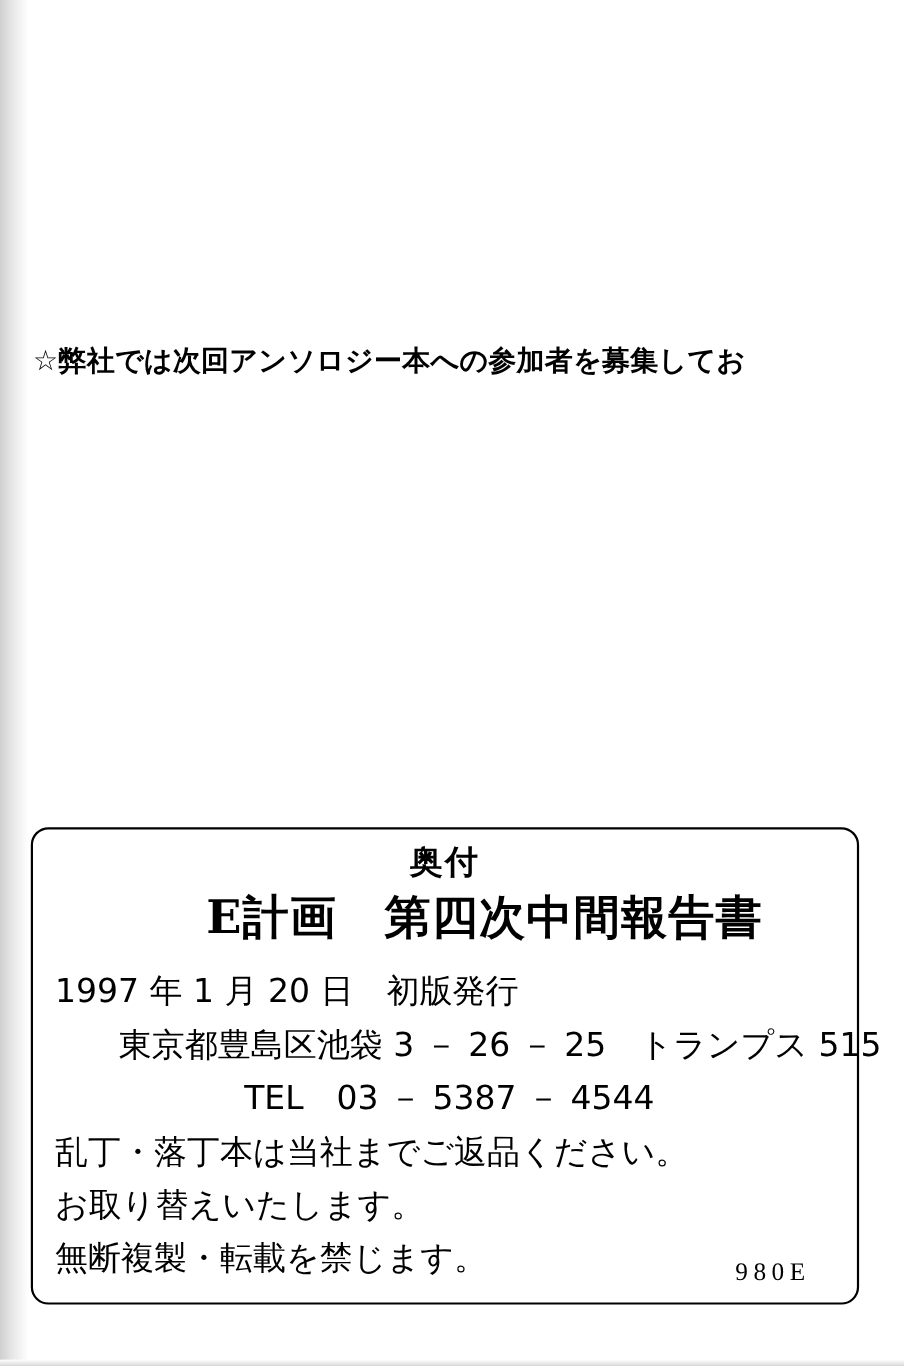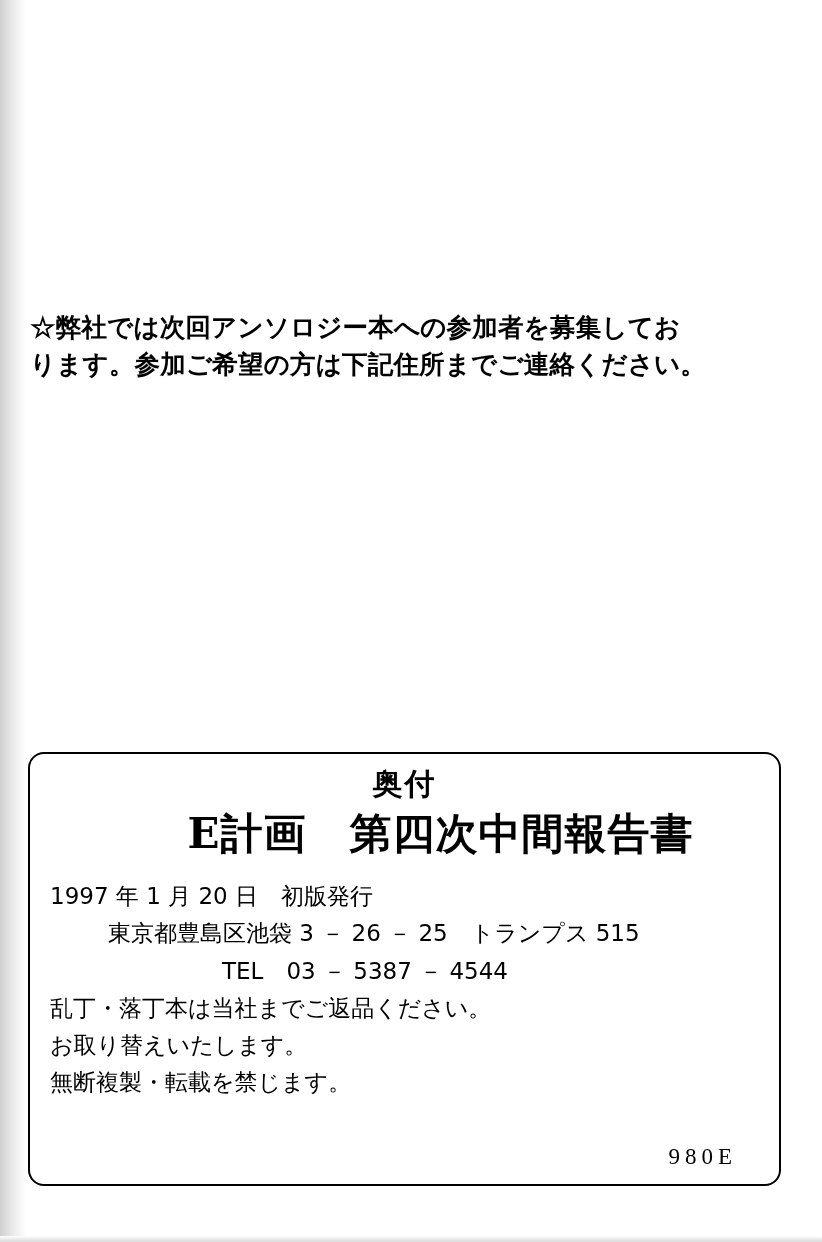--- a/index.html
+++ b/index.html
@@ -39,21 +39,21 @@
     position: absolute;
     left: 30px;
     top: 310px;
     width: 760px;
     font-size: 25.5px;
     line-height: 1.42;
     letter-spacing: 0.2px;
     font-weight: 700;
     font-family: "DejaVu Sans", "Liberation Sans", sans-serif;
   }
-  .announce .l1 { display: block; white-space: nowrap; font-family: Liberation Serif, serif; }
+  .announce .l1 { display: block; white-space: nowrap; }
   .announce .l2 { display: block; white-space: nowrap; }
   .announce .l3 { display: block; white-space: nowrap; text-indent: 26px; }
 
   
   .colophon {
     position: absolute;
     left: 28px;
     top: 752px;
     width: 753px;
     height: 434px;
@@ -88,21 +88,21 @@
     letter-spacing: 1px;
     font-family: "DejaVu Serif", "Liberation Serif", serif;
     white-space: nowrap;
     padding-left: 36px;
   }
   .imprint {
     position: absolute;
     top: 124px;
     left: 20px;
     right: 16px;
-    font-size: 23px;
+    font-size: 30px;
     line-height: 1.62;
     font-family: "DejaVu Sans", "Liberation Sans", sans-serif;
   }
   .imprint .row { display: block; white-space: nowrap; }
   .imprint .indent1 { padding-left: 58px; }
   .imprint .indent2 { padding-left: 172px; }
   .code {
     position: absolute;
     right: 42px;
     bottom: 14px;
@@ -114,21 +114,20 @@
 </head>
 <body>
 
 <div class="page">
 
   <div class="binding-shadow"></div>
   <div class="bottom-edge"></div>
 
   <div class="announce">
     <span class="l1">☆弊社では次回アンソロジー本への参加者を募集してお</span>
-    <span class="l2">ります。参加ご希望の方は下記住所までご連絡ください。</span>
   </div>
 
   <div class="colophon">
     <div class="colophon-inner">
       <div class="okutsuke">奥付</div>
       <div class="book-title">E計画　第四次中間報告書</div>
       <div class="imprint">
         <span class="row">1997 年 1 月 20 日　初版発行</span>
         <span class="row indent1">東京都豊島区池袋 3 － 26 － 25　トランプス 515</span>
         <span class="row indent2">TEL　03 － 5387 － 4544</span>

